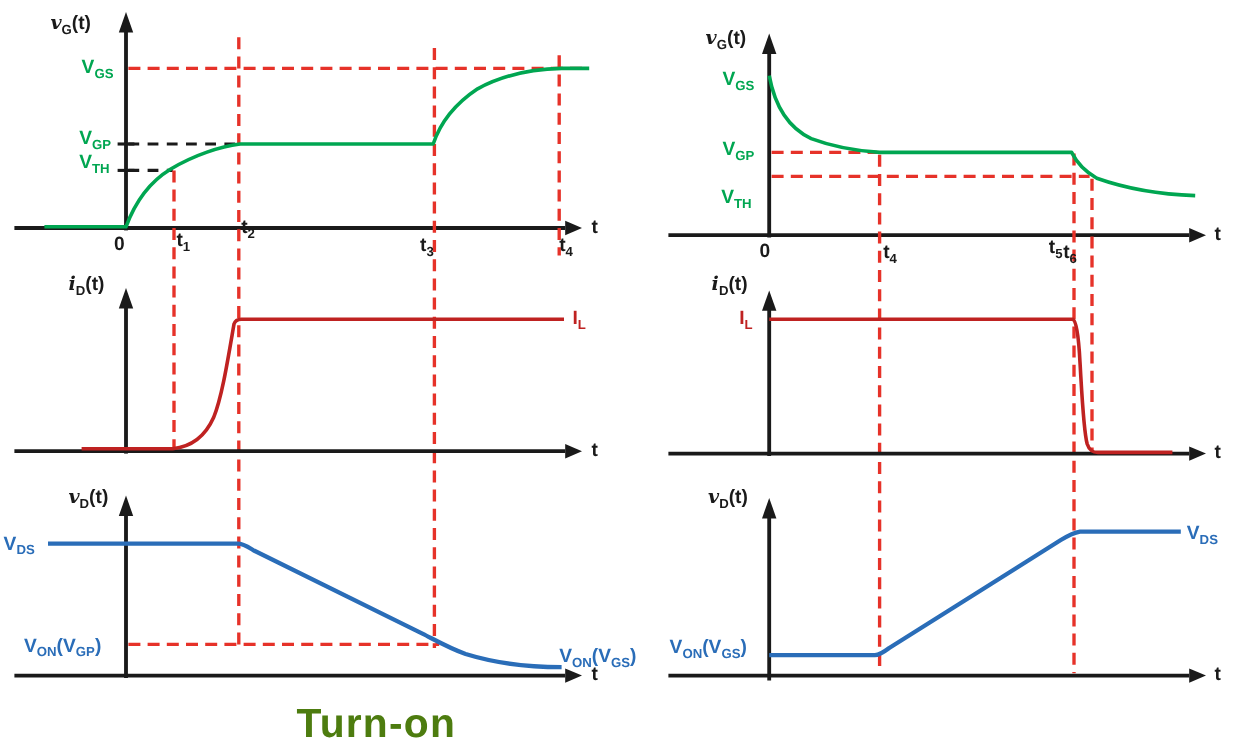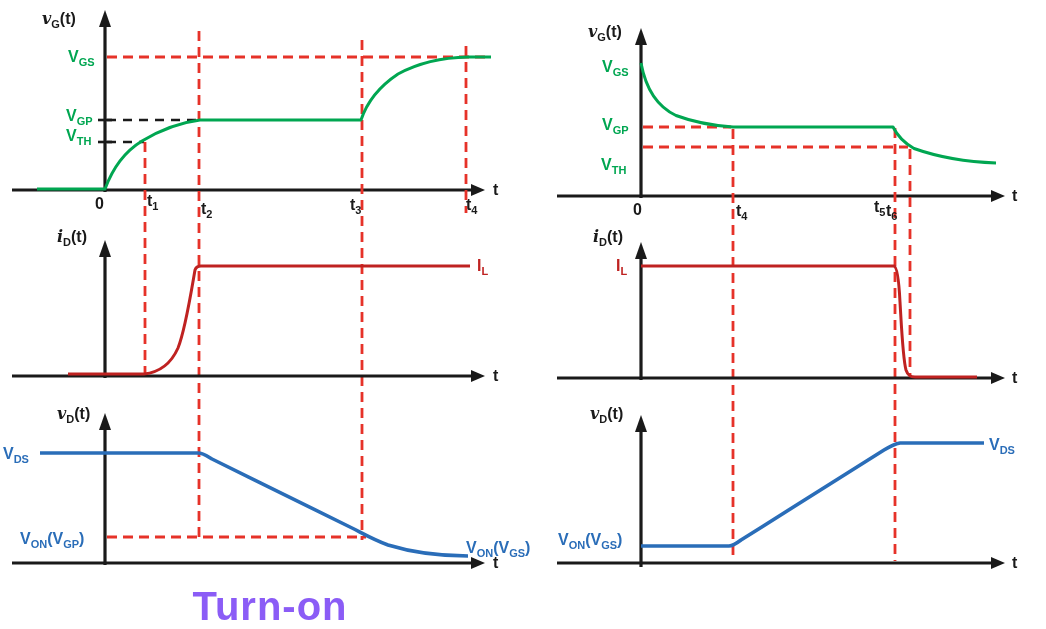--- a/index.html
+++ b/index.html
@@ -8,21 +8,21 @@
   }
   html,body{margin:0;padding:0;background:#fff;}
   body{width:1046px;height:629px;font-family:"Liberation Sans",sans-serif;}
   .stage{position:relative;width:1046px;height:629px;background:#ffffff;overflow:hidden;}
   .stage svg{position:absolute;left:0;top:0;}
   .lbl{position:absolute;font-weight:bold;font-size:16px;line-height:1.05;white-space:nowrap;}
   .lbl sub{font-size:11px;line-height:0;vertical-align:-4px;}
   .green{color:var(--green);} .blue{color:var(--blue);}
   .red{color:var(--dark-red);text-align:center;} .black{color:var(--axis-black);}
   .ax::first-letter{font-family:"DejaVu Serif",serif;font-style:italic;}
-  .title{position:absolute;width:220px;text-align:center;font-size:40px;font-weight:bold;color:#8b5cf6;letter-spacing:1px;}
+  .title{position:absolute;width:220px;text-align:right;font-size:34px;font-weight:bold;color:#4d7c0f;letter-spacing:1px;}
   
   .axis{stroke:var(--axis-black);stroke-width:3.2;fill:none;}
   .tickmark{stroke:var(--axis-black);stroke-width:2.6;fill:none;}
   .arrow{fill:var(--axis-black);stroke:none;}
   .curve-green{stroke:var(--green);stroke-width:3;fill:none;stroke-linejoin:round;}
   .curve-red{stroke:var(--dark-red);stroke-width:3;fill:none;stroke-linejoin:round;}
   .curve-blue{stroke:var(--blue);stroke-width:3.6;fill:none;stroke-linejoin:round;}
   .dash-red{stroke:var(--red-dashed);stroke-width:2.8;stroke-dasharray:10 6;fill:none;}
   .dash-black{stroke:var(--axis-black);stroke-width:2.6;stroke-dasharray:9 7;fill:none;}
 </style>
@@ -96,21 +96,21 @@
       <path class="curve-blue" d="M641,546 L729,546 C733,546 737,543 741,540 L884,450 C889,447 894,444 900,443 L984,443"></path>
     </g>
   </svg>
 
   <div class="lbl black ax" style="left:42px;top:11px">v<sub>G</sub>(t)</div>
   <div class="lbl green" style="left:68px;top:49px">V<sub>GS</sub></div>
   <div class="lbl green" style="left:66px;top:108px">V<sub>GP</sub></div>
   <div class="lbl green" style="left:66px;top:128px">V<sub>TH</sub></div>
   <div class="lbl black" style="left:95px;top:196px">0</div>
   <div class="lbl black" style="left:147px;top:193px">t<sub>1</sub></div>
-  <div class="lbl black" style="left:201px;top:201px">t<sub>2</sub></div>
+  <div class="lbl black" style="left:201px;top:182px">t<sub>2</sub></div>
   <div class="lbl black" style="left:350px;top:197px">t<sub>3</sub></div>
   <div class="lbl black" style="left:466px;top:197px">t<sub>4</sub></div>
   <div class="lbl black" style="left:493px;top:182px">t</div>
 
   <div class="lbl black ax" style="left:57px;top:229px">i<sub>D</sub>(t)</div>
   <div class="lbl red" style="left:477px;top:258px">I<sub>L</sub></div>
   <div class="lbl black" style="left:493px;top:368px">t</div>
 
   <div class="lbl black ax" style="left:57px;top:406px">v<sub>D</sub>(t)</div>
   <div class="lbl blue" style="left:3px;top:446px">V<sub>DS</sub></div>

